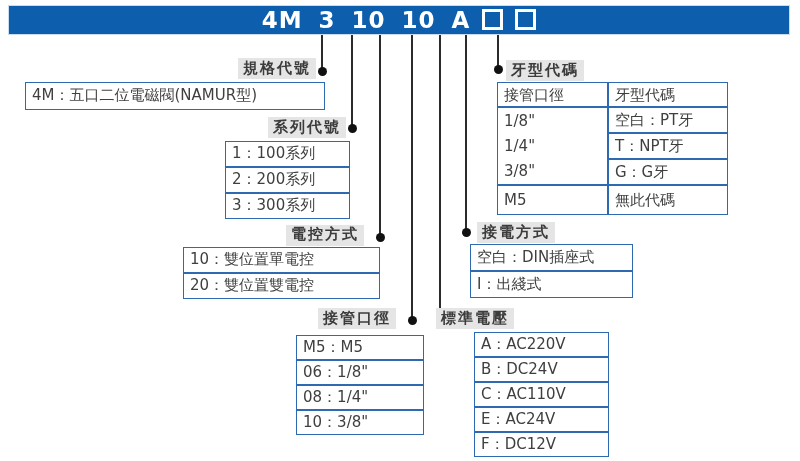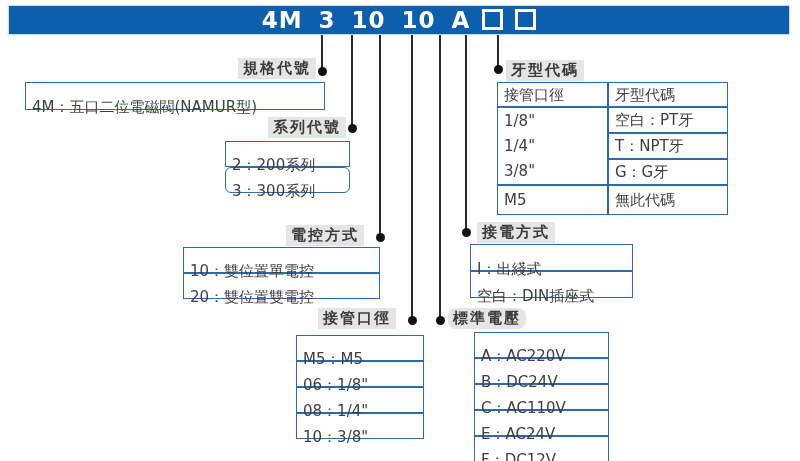--- a/index.html
+++ b/index.html
@@ -24,21 +24,21 @@
   
   .lbl{
     position:absolute;background:#e5e5e5;color:#3c3c3c;
     font-weight:bold;font-size:15px;height:21px;line-height:21px;
     padding:0 5px;letter-spacing:2px;white-space:nowrap;
   }
   
   .stack{position:absolute;}
   .stack .row{
     box-sizing:border-box;border:1.5px solid #2e6ab2;background:#ffffff;
-    height:25px;line-height:22px;padding:12px 6px;font-size:15px;white-space:nowrap;
+    height:25px;line-height:22px;padding:0 6px;font-size:15px;white-space:nowrap;
   }
   
   .ttable{
     position:absolute;border-collapse:separate;border-spacing:0;background:#ffffff;
   }
   .ttable td{
     box-sizing:border-box;border:1.5px solid #2e6ab2;
     font-size:15px;color:#3f3f3f;padding:0 6px;height:25px;line-height:22px;white-space:nowrap;
   }
   .ttable td.col1{width:111px;}
@@ -69,33 +69,34 @@
   <div class="dot" style="left:318px;top:67px;"></div>
   <div class="dot" style="left:348px;top:124px;"></div>
   <div class="dot" style="left:376px;top:233px;"></div>
   <div class="dot" style="left:408px;top:316px;"></div>
   <div class="dot" style="left:436px;top:316px;"></div>
   <div class="dot" style="left:462px;top:228px;"></div>
   <div class="dot" style="left:494px;top:65px;"></div>
 
   <div class="lbl" style="left:238px;top:58px;">規格代號</div>
   <div class="lbl" style="left:262px;top:117px;margin-left:6px;">系列代號</div>
-  <div class="lbl" style="left:286px;top:225px;">電控方式</div>
+  <div class="lbl" style="left:286px;top:225px;font-family:Liberation Mono, monospace;">電控方式</div>
   <div class="lbl" style="left:318px;top:308px;">接管口徑</div>
-  <div class="lbl" style="left:448px;top:308px;border-radius:8px;">標準電壓</div>
+  <div class="lbl" style="left:436px;top:308px;">標準電壓</div>
   <div class="lbl" style="left:477px;top:222px;">接電方式</div>
   <div class="lbl" style="left:506px;top:60px;">牙型代碼</div>
 
   <div class="stack" style="left:25px;top:82px;width:300px;">
     <div class="row" style="height:28px;line-height:25px;">4M：五口二位電磁閥(NAMUR型)</div>
   </div>
 
   <div class="stack" style="left:225px;top:141px;width:125px;">
+    <div class="row" style="height:26px;">1：100系列</div>
     <div class="row" style="height:26px;">2：200系列</div>
-    <div class="row" style="height:26px;border-radius:6px;">3：300系列</div>
+    <div class="row" style="height:26px;">3：300系列</div>
   </div>
 
   <div class="stack" style="left:183px;top:247px;width:197px;">
     <div class="row" style="height:26px;">10：雙位置單電控</div>
     <div class="row" style="height:26px;">20：雙位置雙電控</div>
   </div>
 
   <div class="stack" style="left:296px;top:335px;width:128px;">
     <div class="row">M5：M5</div>
     <div class="row">06：1/8"</div>
@@ -105,22 +106,22 @@
 
   <div class="stack" style="left:442px;top:332px;width:135px;margin-left:32px;">
     <div class="row">A：AC220V</div>
     <div class="row">B：DC24V</div>
     <div class="row">C：AC110V</div>
     <div class="row">E：AC24V</div>
     <div class="row">F：DC12V</div>
   </div>
 
   <div class="stack" style="left:470px;top:244px;width:163px;">
+    <div class="row" style="height:27px;line-height:24px;">空白：DIN插座式</div>
     <div class="row" style="height:27px;line-height:24px;">I：出綫式</div>
-    <div class="row" style="height:27px;line-height:24px;">空白：DIN插座式</div>
   </div>
 
   <table class="ttable" style="left:497px;top:82px;">
     <tbody>
       <tr>
         <td class="col1">接管口徑</td>
         <td class="col2">牙型代碼</td>
       </tr>
       <tr>
         <td class="col1 sizes" rowspan="3">

